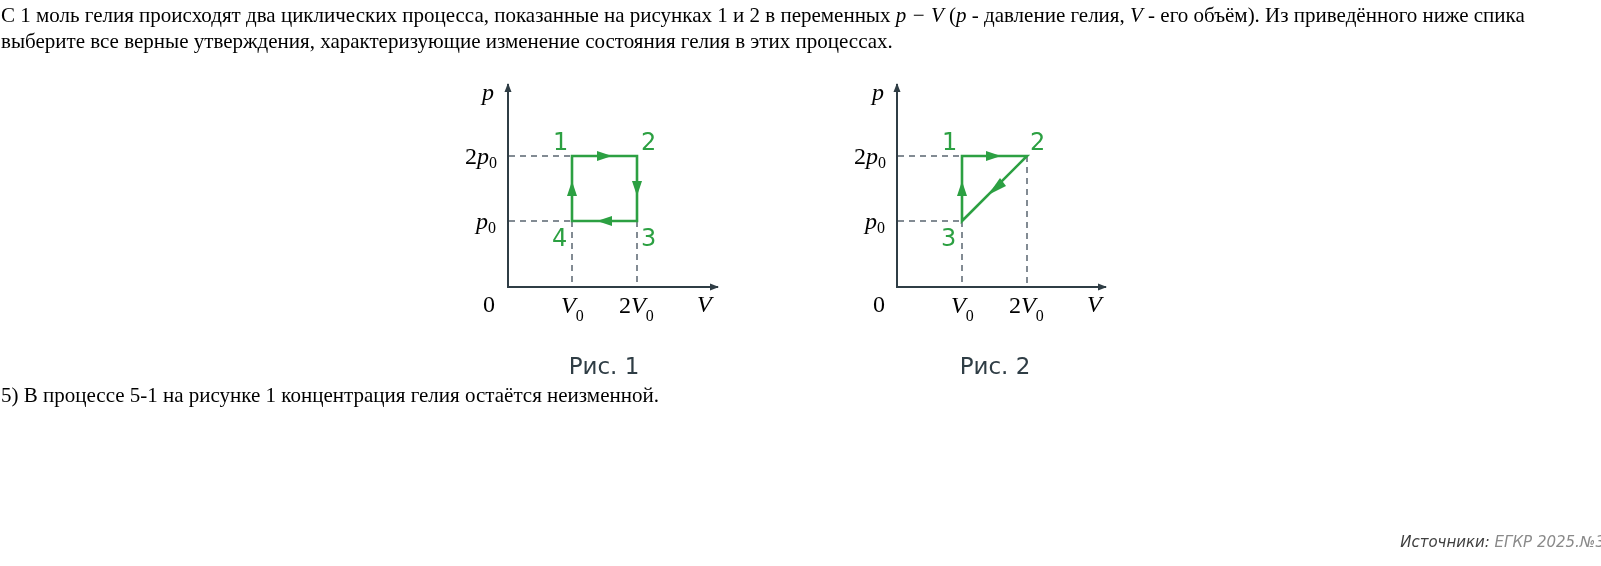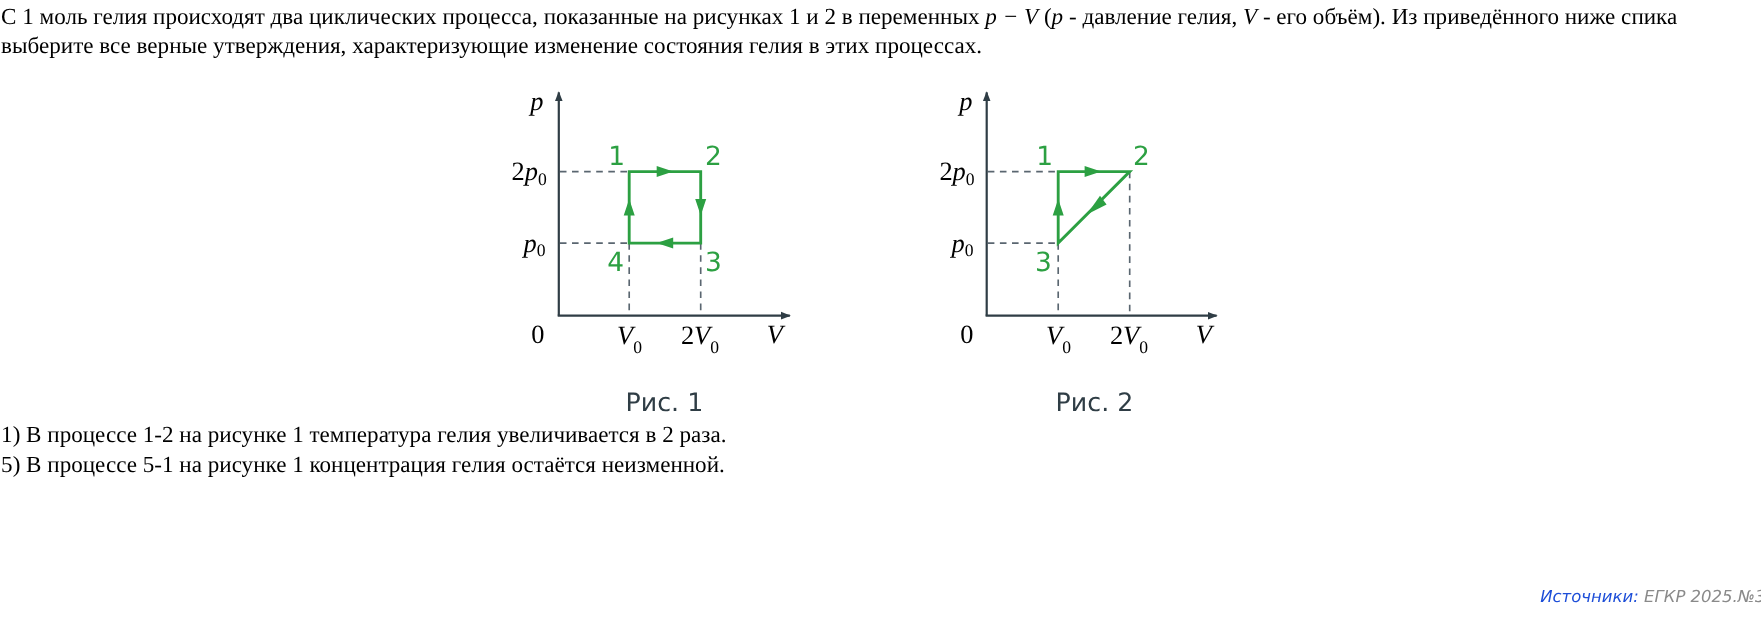--- a/index.html
+++ b/index.html
@@ -6,21 +6,21 @@
   body { width: 1601px; height: 566px; position: relative; overflow: hidden;
          font-family: "Liberation Serif", serif; color: #000; }
   .intro { position: absolute; left: 1px; top: 2px; width: 1600px;
            font-size: 21px; line-height: 26px; }
   .intro .mi { font-style: italic; }
   .figs { position: absolute; left: 0; top: 0; width: 1601px; height: 566px; pointer-events: none; }
   .opts { position: absolute; left: 1px; top: 382px; font-size: 21px; line-height: 26.5px; }
   .opts div { white-space: nowrap; }
   .src { position: absolute; right: -4px; top: 533px; font-family: "DejaVu Sans", sans-serif;
          font-size: 15px; font-style: italic; white-space: nowrap; }
-  .src .lbl { color: #1d4ed8; }
+  .src .lbl { color: #404040; }
   .src .val { color: #8a8a8a; }
   svg text.serif { font-family: "Liberation Serif", serif; }
   svg text.sans { font-family: "DejaVu Sans", sans-serif; }
 </style>
 </head>
 <body>
 
 <div class="intro"><span>С 1 моль гелия происходят два циклических процесса, показанные на рисунках 1 и 2 в переменных </span><span class="mi">p − V</span><span> (</span><span class="mi">p</span><span> - давление гелия, </span><span class="mi">V</span><span> - его объём). Из приведённого ниже спика выберите все верные утверждения, характеризующие изменение состояния гелия в этих процессах.</span></div>
 
 <svg class="figs" width="1601" height="566" viewBox="0 0 1601 566">
@@ -96,17 +96,16 @@
       <text class="serif" x="854" y="164" font-size="24">2<tspan font-style="italic">p</tspan><tspan font-size="16" dy="4">0</tspan></text>
       <text class="serif" x="865" y="229" font-size="24"><tspan font-style="italic">p</tspan><tspan font-size="16" dy="4">0</tspan></text>
       <text class="serif" x="951" y="313" font-size="24"><tspan font-style="italic">V</tspan><tspan font-size="16" dy="8">0</tspan></text>
       <text class="serif" x="1009" y="313" font-size="24">2<tspan font-style="italic">V</tspan><tspan font-size="16" dy="8">0</tspan></text>
     </g>
     <text class="sans" x="995" y="374" font-size="23" fill="#2f3d45" text-anchor="middle">Рис. 2</text>
   </g>
 </svg>
 
 <div class="opts">
-  <div>1) В процессе 1-2 на рисунке 1 температура гелия увеличивается в 2 раза.</div>
   <div>5) В процессе 5-1 на рисунке 1 концентрация гелия остаётся неизменной.</div>
 </div>
 
 <div class="src"><span class="lbl">Источники:</span><span class="val"> ЕГКР 2025.№3</span></div>
 
 </body></html>

